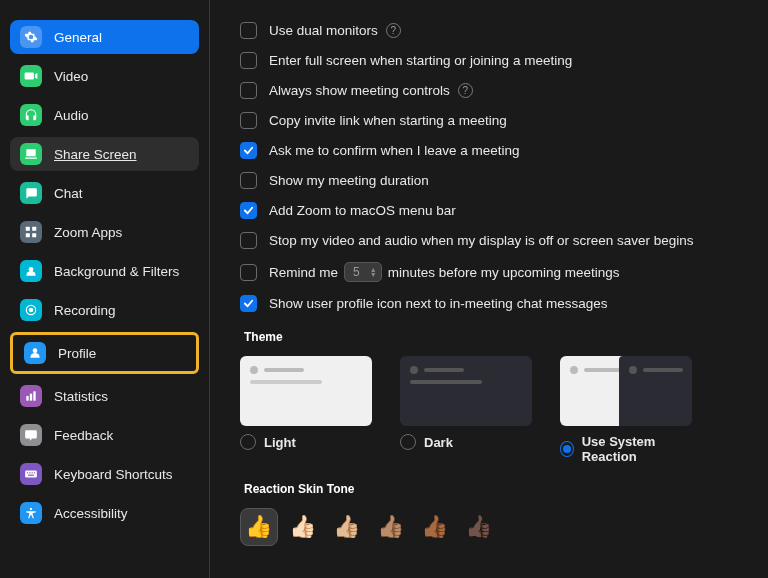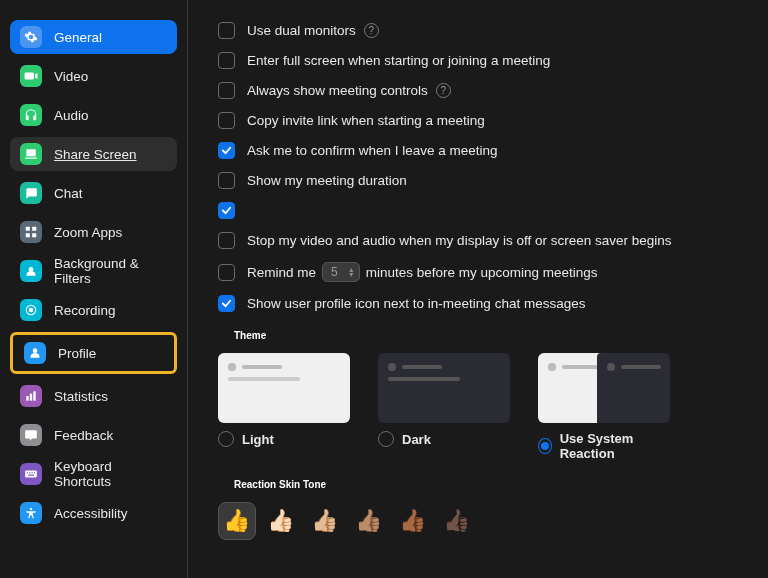--- a/index.html
+++ b/index.html
@@ -7,21 +7,21 @@
     width: 768px; height: 578px;
     background: #1a1a1a;
     font-family: -apple-system, BlinkMacSystemFont, "Segoe UI", Helvetica, Arial, sans-serif;
     color: #e8e8e8;
     font-size: 13px;
     display: flex;
     overflow: hidden;
   }
   
   .sidebar {
-    width: 188px;
+    width: 210px;
     background: #1a1a1a;
     padding: 20px 10px 10px 10px;
     border-right: 1px solid #3a3a3a;
   }
   .sidebar-item {
     display: flex;
     align-items: center;
     height: 34px;
     padding: 0 10px;
     border-radius: 8px;
@@ -95,22 +95,22 @@
     color: #999;
     font-size: 12px;
   }
   .spinner .arrows {
     margin-left: 10px;
     display: flex; flex-direction: column;
     line-height: 5px; font-size: 7px; color: #888;
   }
   .section-title {
     font-weight: 600;
-    font-size: 10px;
-    margin: 18px 0 12px 16px;
+    font-size: 12px;
+    margin: 18px 0 12px 4px;
     color: #fff;
   }
   .theme-row {
     display: flex;
     gap: 28px;
     margin-bottom: 6px;
   }
   .theme-opt { width: 132px; }
   .theme-thumb {
     width: 132px; height: 70px;
@@ -306,20 +306,21 @@
       <div class="opt-row">
         <div class="chk"></div>
         <span>Show my meeting duration</span>
       </div>
       <div class="opt-row">
         <div class="chk checked">
           <svg width="11" height="11" viewBox="0 0 12 12">
             <path d="M2 6 L5 9 L10 3" stroke="#fff" stroke-width="2" fill="none" stroke-linecap="round"></path>
           </svg>
         </div>
+        <span>Add Zoom to macOS menu bar</span>
       </div>
       <div class="opt-row">
         <div class="chk"></div>
         <span>Stop my video and audio when my display is off or screen saver begins</span>
       </div>
     </div>
 
   <div class="opt-row">
     <div class="chk" id="chk-remind">
       

